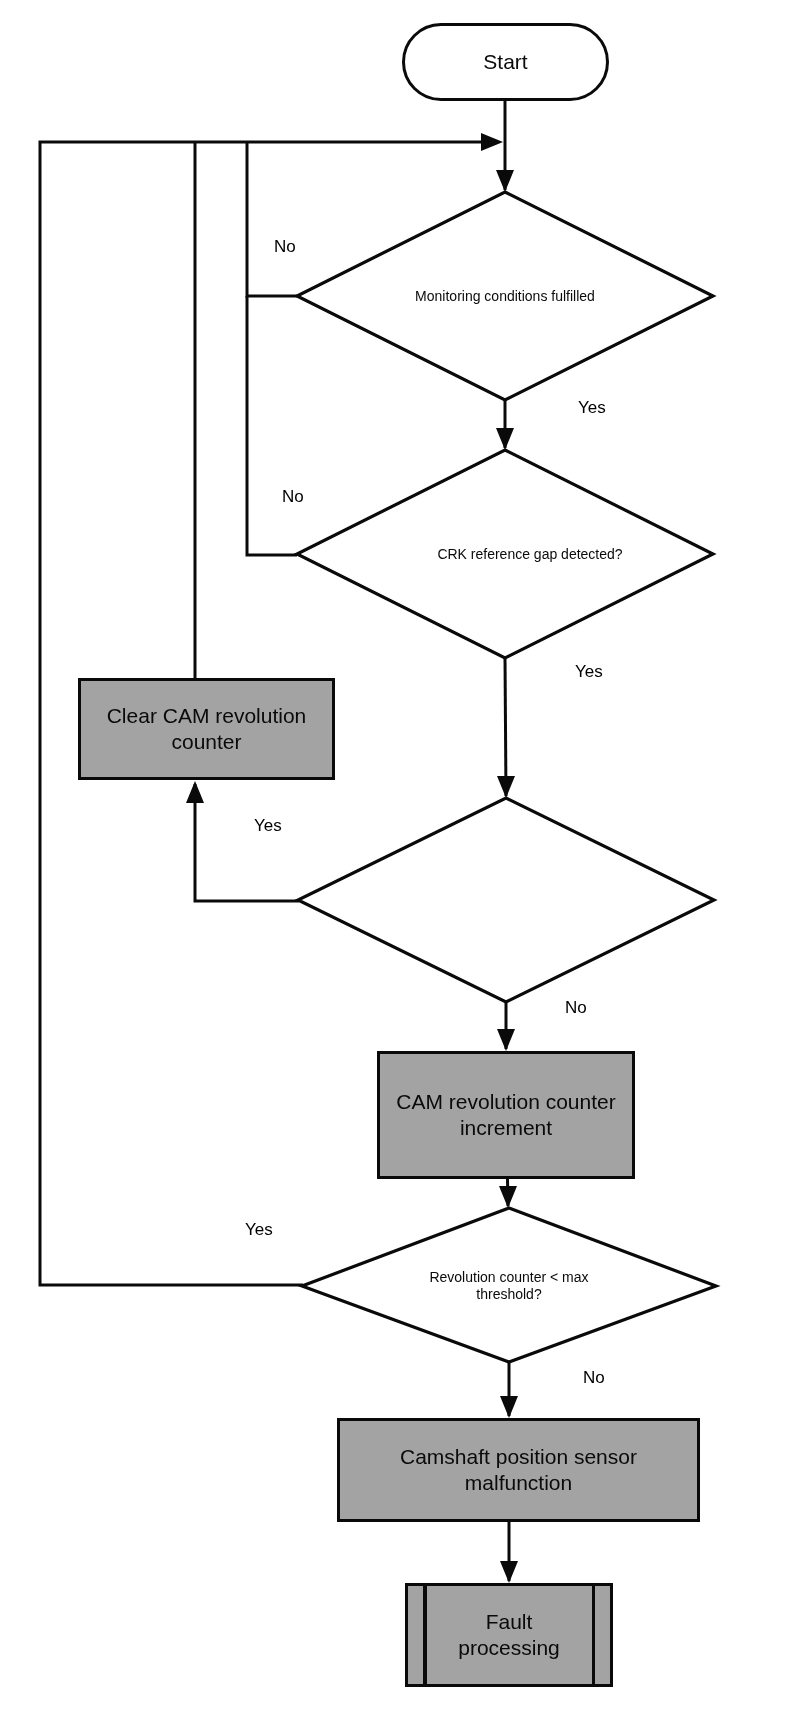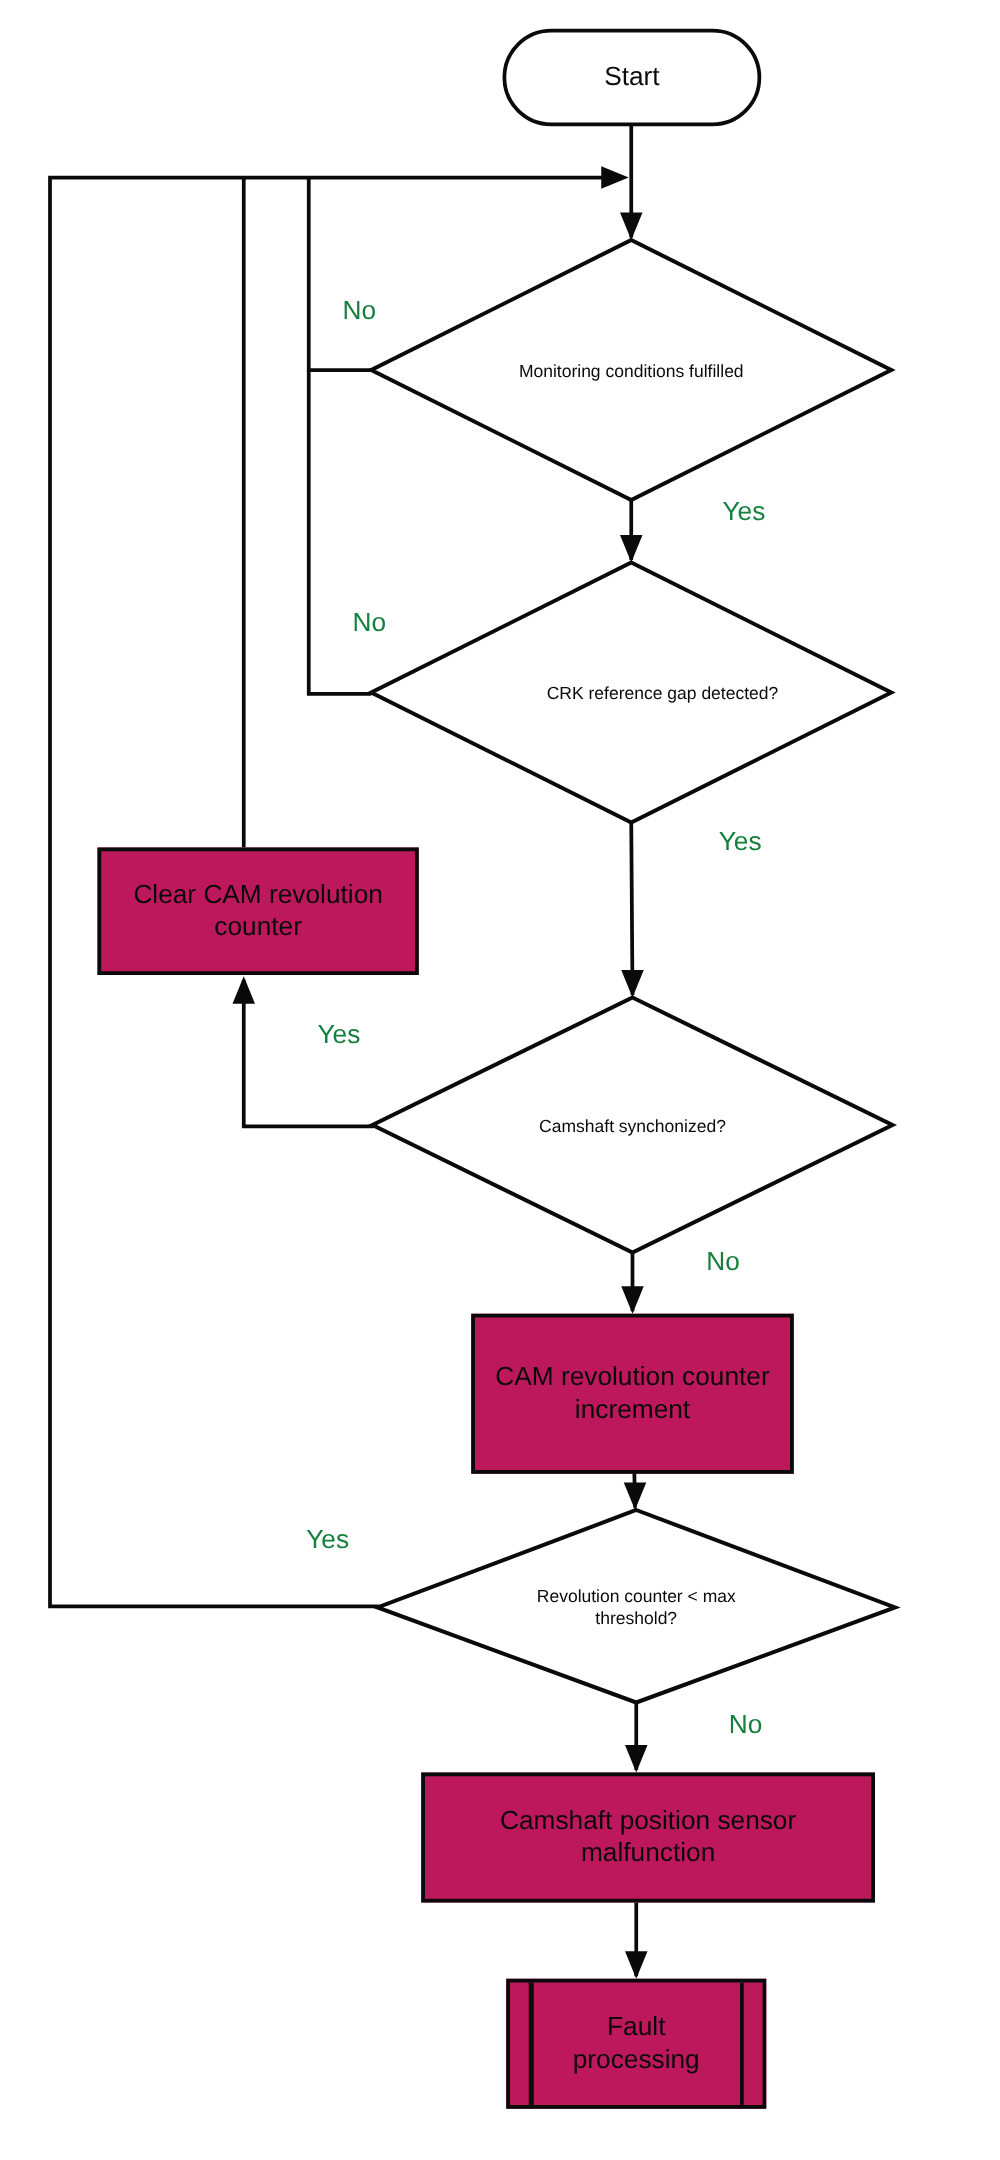--- a/index.html
+++ b/index.html
@@ -36,21 +36,21 @@
     border-radius: 40px;
     background: #ffffff;
     display: flex;
     align-items: center;
     justify-content: center;
     box-sizing: border-box;
   }
   .process {
     position: absolute;
     border: 3.5px solid #0a0a0a;
-    background: #be185d;
+    background: #a3a3a3;
     display: flex;
     align-items: center;
     justify-content: center;
     box-sizing: border-box;
   }
   .subroutine-bar {
     position: absolute;
     top: 0;
     bottom: 0;
     width: 3.5px;
@@ -62,23 +62,23 @@
     font-size: 14px;
     line-height: 1.22;
     text-align: center;
     white-space: nowrap;
   }
   .diamond-label.wrap {
     white-space: normal;
   }
   .edge-label {
     position: absolute;
-    font-size: 21px;
+    font-size: 17px;
     line-height: 1;
-    color: #15803d;
+    color: #000000;
   }
 </style>
 </head>
 <body>
 
 <div id="canvas">
 
   <svg id="wires" viewBox="0 0 800 1728" xmlns="http://www.w3.org/2000/svg" fill="none" stroke="#0a0a0a" stroke-width="3">
 
     <line x1="505" y1="100" x2="505" y2="190"></line>
@@ -115,21 +115,20 @@
     <polygon fill="#0a0a0a" stroke="none" points="509,1583 500,1561 518,1561"></polygon>
     <polygon fill="#0a0a0a" stroke="none" points="195,781 186,803 204,803"></polygon>
   </svg>
 
   <div class="terminator" style="left:402px; top:23px; width:207px; height:78px;">
     <div class="node-label">Start</div>
   </div>
 
   <div class="diamond-label" style="left:505px; top:297px; width:400px;">Monitoring conditions fulfilled</div>
   <div class="diamond-label" style="left:530px; top:555px; width:400px;">CRK reference gap detected?</div>
-  <div class="diamond-label" style="left:506px; top:901px; width:400px;">Camshaft synchonized?</div>
   <div class="diamond-label wrap" style="left:509px; top:1286px; width:222px;">Revolution counter &lt; max threshold?</div>
 
   <div class="process" style="left:78px; top:678px; width:257px; height:102px;">
     <div class="node-label" style="width:225px;">Clear CAM revolution counter</div>
   </div>
 
   <div class="process" style="left:377px; top:1051px; width:258px; height:128px;">
     <div class="node-label" style="width:240px;">CAM revolution counter increment</div>
   </div>
 

